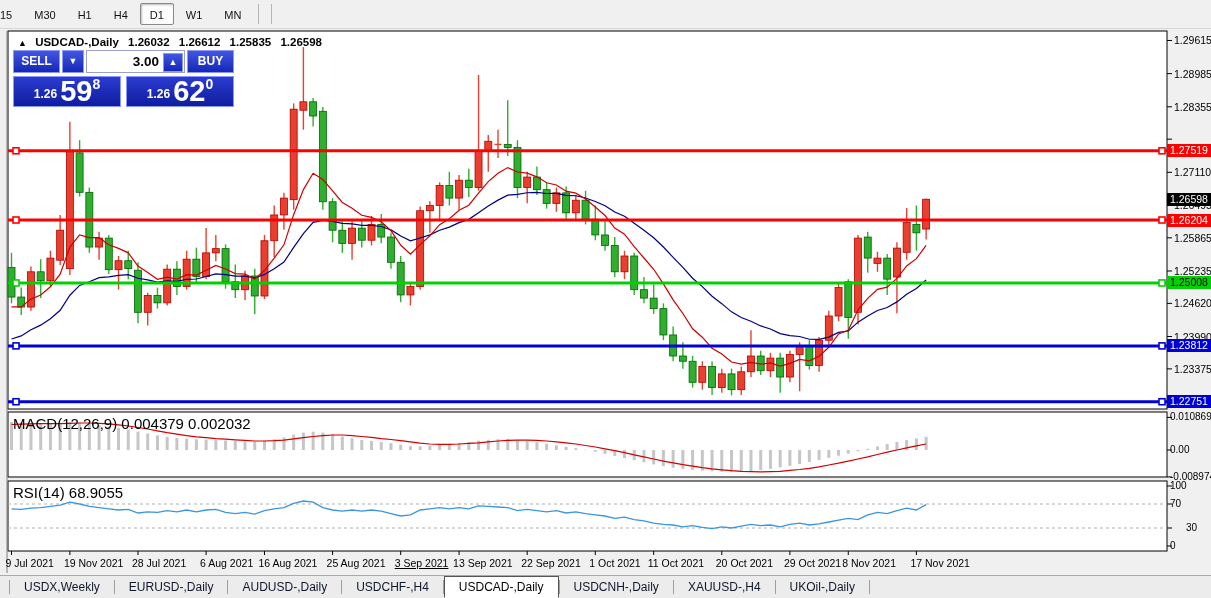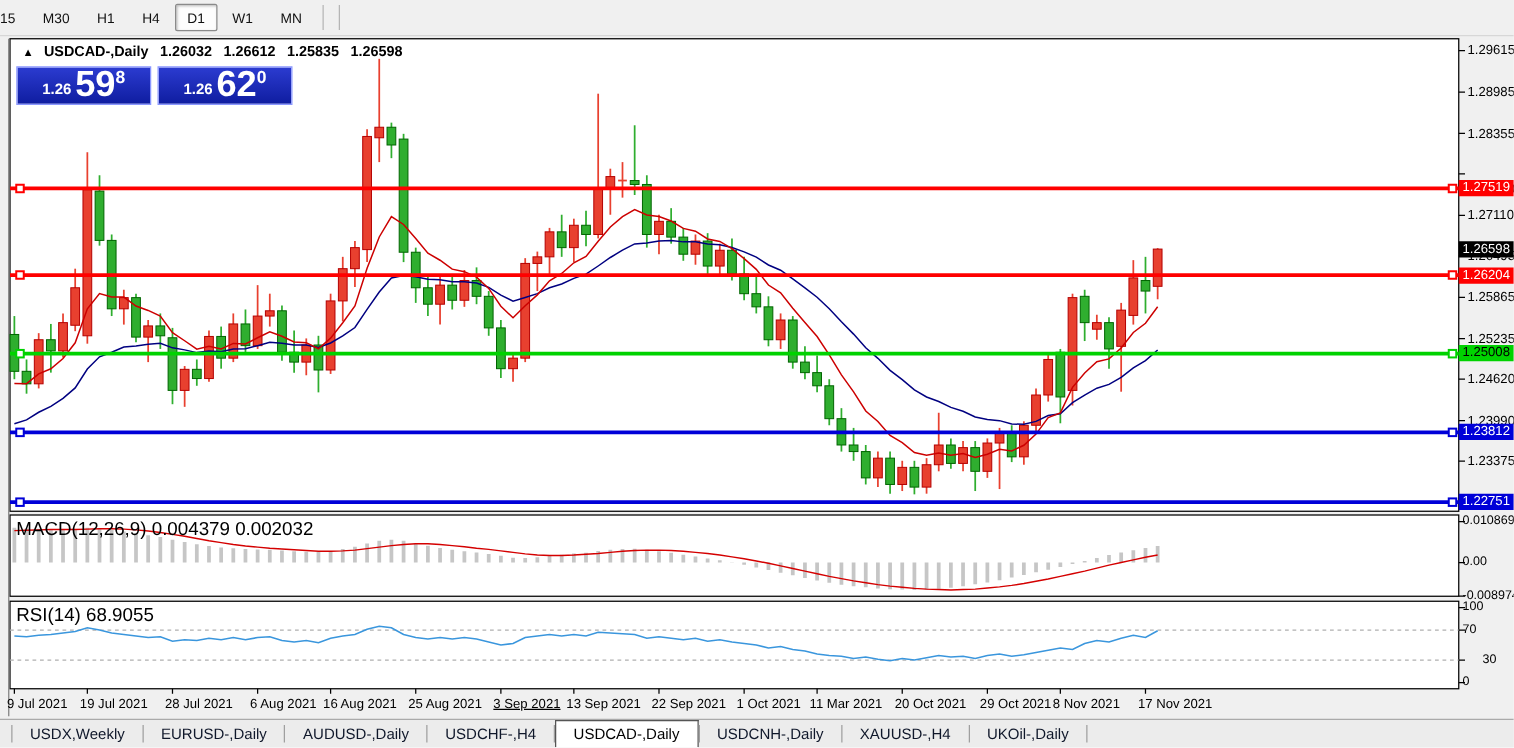--- a/index.html
+++ b/index.html
@@ -425,20 +425,29 @@
 <div id="chart-title">
   <span id="collapse-tri">▲</span>
   <span>USDCAD-,Daily</span>
   <span class="num">1.26032</span>
   <span class="num">1.26612</span>
   <span class="num">1.25835</span>
   <span class="num">1.26598</span>
 </div>
 
 <div id="trade-panel">
+  <div id="trade-row1">
+    <div id="sell-btn" class="blue-btn">SELL</div>
+    <div id="vol-dec" class="blue-btn"><span>▼</span></div>
+    <div id="vol-box">
+      <input id="vol-value" readonly="" value="3.00" style="">
+      <div id="vol-inc" class="blue-btn"><span>▲</span></div>
+    </div>
+    <div id="buy-btn" class="blue-btn">BUY</div>
+  </div>
   <div id="trade-row2">
     <div id="sell-panel" class="price-panel">
       <span class="pp-small">1.26</span>
       <span class="pp-big">59</span>
       <span class="pp-sup">8</span>
     </div>
     <div id="buy-panel" class="price-panel">
       <span class="pp-small">1.26</span>
       <span class="pp-big">62</span>
       <span class="pp-sup">0</span>
@@ -470,30 +479,30 @@
     <div class="macd-axis-label" style="top: 411.393px;">0.010869</div>
     <div class="macd-axis-label" style="top: 444px;">0.00</div>
     <div class="macd-axis-label" style="top: 470.922px;">-0.008974</div>
     <div class="rsi-axis-label" style="top: 480px;">100</div>
     <div class="rsi-axis-label" style="top: 498px;">70</div>
     <div class="rsi-axis-label" style="top: 522px; margin-left: 16px;">30</div>
     <div class="rsi-axis-label" style="top: 540px;">0</div>
   </div>
 <div id="date-overlays">
     <div class="date-label" style="left: 5.5px;">9 Jul 2021</div>
-    <div class="date-label" style="left: 63.88px;">19 Jul 2021</div>
+    <div class="date-label" style="left: 63.88px;">19 Nov 2021</div>
     <div class="date-label" style="left: 131.99px;">28 Jul 2021</div>
     <div class="date-label" style="left: 200.1px;">6 Aug 2021</div>
     <div class="date-label" style="left: 258.48px;">16 Aug 2021</div>
     <div class="date-label" style="left: 326.59px;">25 Aug 2021</div>
     <div class="date-label" style="left: 394.7px; text-decoration: underline;">3 Sep 2021</div>
     <div class="date-label" style="left: 453.08px;">13 Sep 2021</div>
     <div class="date-label" style="left: 521.19px;">22 Sep 2021</div>
     <div class="date-label" style="left: 589.3px;">1 Oct 2021</div>
-    <div class="date-label" style="left: 647.68px;">11 Mar 2021</div>
+    <div class="date-label" style="left: 647.68px;">11 Oct 2021</div>
     <div class="date-label" style="left: 715.79px;">20 Oct 2021</div>
     <div class="date-label" style="left: 783.9px;">29 Oct 2021</div>
     <div class="date-label" style="left: 842.28px;">8 Nov 2021</div>
     <div class="date-label" style="left: 910.39px;">17 Nov 2021</div>
   </div>
 
 <div id="tabbar">
     <div class="tab-stub"></div>
     <div class="tab">USDX,Weekly</div>
     <div class="tab-sep"></div>

